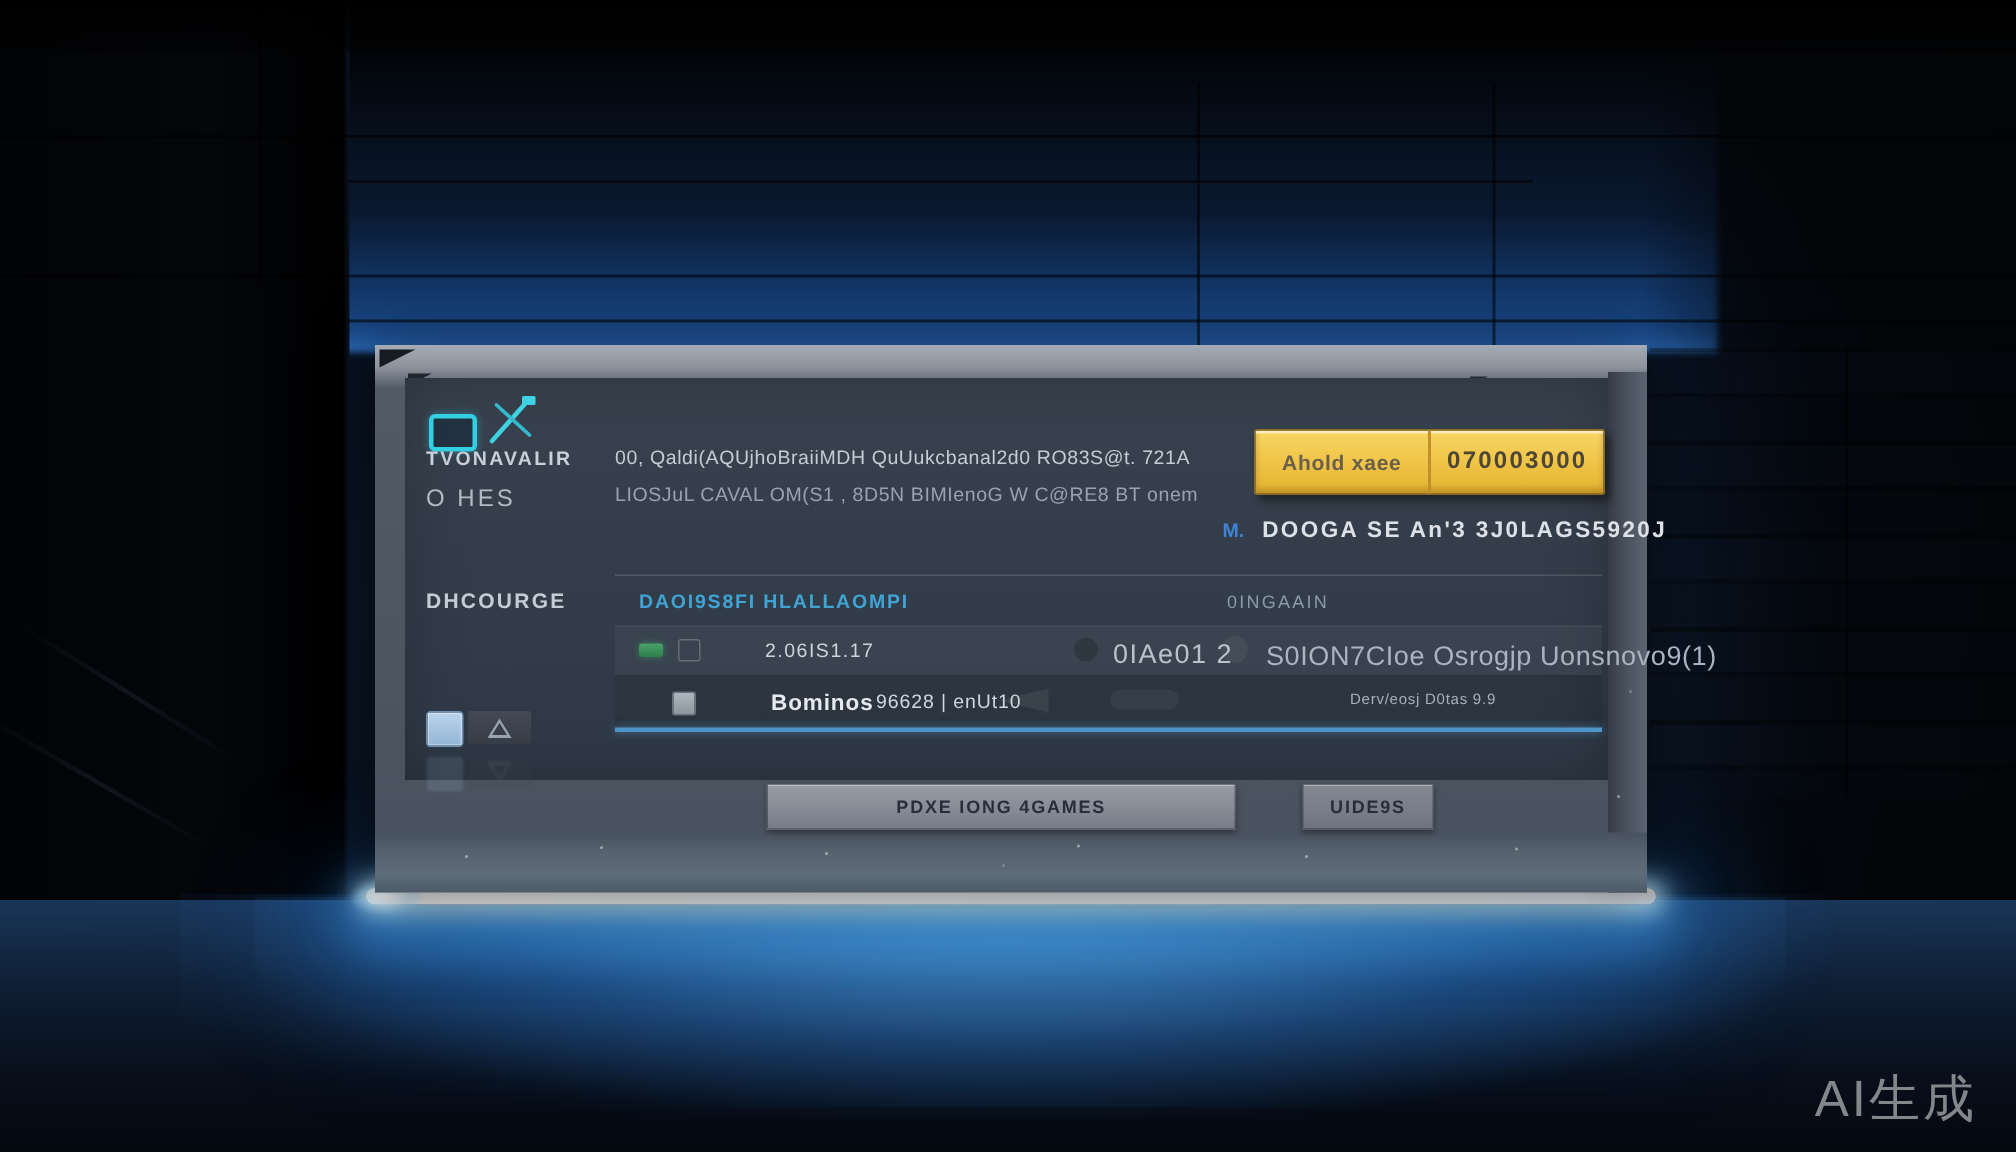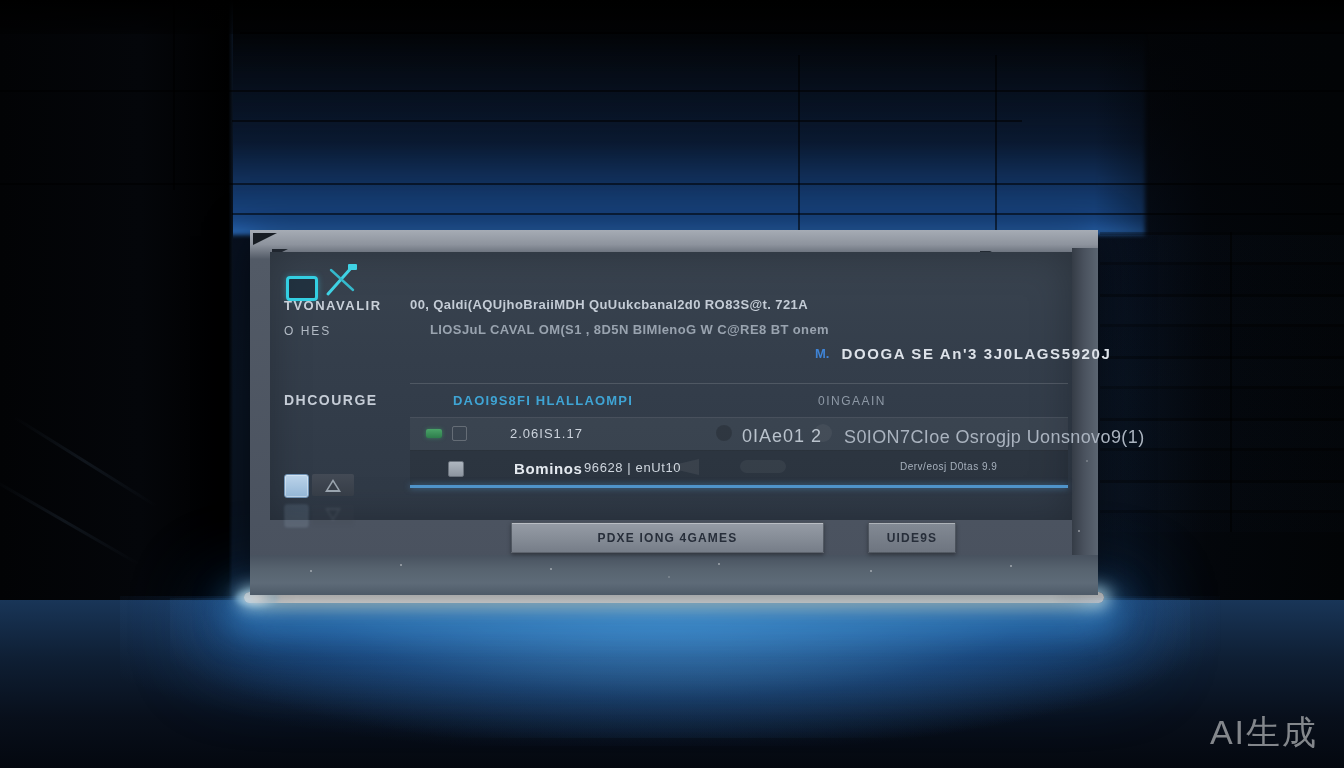--- a/index.html
+++ b/index.html
@@ -51,50 +51,50 @@
   .dust i{position:absolute;display:block;width:2px;height:2px;border-radius:50%;background:rgba(255,255,255,0.45);}
   .panel-inner{position:absolute;left:20px;top:22px;width:802px;height:268px;
     background:linear-gradient(180deg,#39434f 0%,#343e4b 40%,#2f3946 100%);
     box-shadow:inset 0 0 40px rgba(0,0,0,0.25);}
   
   .logo-tv{position:absolute;left:16px;top:24px;width:26px;height:19px;border:3px solid #33cfe2;border-radius:4px;
     background:rgba(20,40,55,0.6);box-shadow:0 0 6px rgba(60,200,230,0.4);}
   .logo-x{position:absolute;left:52px;top:10px;width:38px;height:36px;}
   .logo-title{position:absolute;left:14px;top:46px;font-size:13px;font-weight:bold;color:#c9d0d9;letter-spacing:1.5px;}
   .menu-item{position:absolute;left:14px;color:#b2bac4;letter-spacing:2px;cursor:default;}
-  .menu-1{top:72px;font-size:12px;}
+  .menu-1{top:72px;font-size:16px;}
   .menu-2{top:140px;font-size:14px;color:#c5ccd6;letter-spacing:1.5px;font-weight:700;}
   .icon-file{position:absolute;left:14px;top:222px;width:23px;height:22px;border-radius:3px;
     background:linear-gradient(180deg,#bcd4ea,#93b6d6);border:1px solid #6f92b4;
     box-shadow:inset 0 0 0 1px rgba(255,255,255,0.35);}
   .icon-warning{position:absolute;left:42px;top:222px;width:42px;height:22px;border-radius:2px;
     background:linear-gradient(180deg,#434a55,#363d47);display:flex;align-items:center;justify-content:center;}
   .tri{width:0;height:0;border-left:8px solid transparent;border-right:8px solid transparent;border-bottom:13px solid #9aa4ae;position:relative;}
   .tri:after{content:"";position:absolute;left:-5px;top:3px;border-left:5px solid transparent;border-right:5px solid transparent;border-bottom:8px solid #363d47;}
   .icon-reflect{opacity:.14;transform:scaleY(-1);filter:blur(1px);}
   .r-file{top:252px;}.r-warn{top:252px;}
   
-  .desc{position:absolute;left:140px;top:41px;width:440px;font-size:13px;line-height:24.5px;color:#c4ccd6;letter-spacing:0.4px;white-space:nowrap;font-weight:bold;}
-  .desc .l3{color:#99a3af;margin-left:20px;}
+  .desc{position:absolute;left:140px;top:41px;width:440px;font-size:13px;line-height:24.5px;color:#c4ccd6;letter-spacing:0.4px;white-space:nowrap;}
+  .desc .l3{color:#99a3af;}
   
   .price-btn{position:absolute;left:566px;top:34px;width:232px;height:42px;display:flex;cursor:pointer;
     background:linear-gradient(180deg,#f7d766 0%,#f0c64a 45%,#e5b331 100%);
     border:1px solid #8a6a1f;border-radius:2px;
     box-shadow:inset 0 2px 0 rgba(255,255,255,0.55),inset 0 -3px 4px rgba(140,95,20,0.45),3px 4px 6px rgba(0,0,0,0.45);}
   .price-btn .seg{flex:1;display:flex;align-items:center;justify-content:center;}
   .price-btn .seg1{border-right:2px solid #c2912b;font-size:14px;color:#6a604a;font-weight:600;letter-spacing:0.5px;}
   .price-btn .seg2{font-size:16px;color:#4e4634;font-weight:600;letter-spacing:1.5px;}
   
   .code-line{position:absolute;left:545px;top:90px;width:253px;height:22px;display:flex;align-items:center;}
   .m-badge{font-size:13px;font-weight:bold;color:#3f84d6;margin-right:12px;letter-spacing:0;}
   .code-text{font-size:15px;color:#dde2e9;letter-spacing:1.6px;font-weight:600;white-space:nowrap;}
   
   .table{position:absolute;left:140px;top:131px;width:658px;height:107px;border-top:1px solid rgba(255,255,255,0.14);}
   .thead{position:absolute;left:0;top:0;width:658px;height:33px;border-bottom:1px solid rgba(255,255,255,0.07);}
-  .th-left{position:absolute;left:16px;top:9px;font-size:13px;color:#3fa4d4;letter-spacing:1.2px;font-weight:600;margin-left:27px;}
+  .th-left{position:absolute;left:16px;top:9px;font-size:13px;color:#3fa4d4;letter-spacing:1.2px;font-weight:600;}
   .th-right{position:absolute;left:408px;top:10px;font-size:12px;color:#8e99a6;letter-spacing:1.5px;}
   .trow{position:absolute;left:0;width:658px;cursor:pointer;}
   .row1{top:33px;height:33px;background:rgba(255,255,255,0.045);border-bottom:1px solid rgba(0,0,0,0.25);}
   .row2{top:67px;height:34px;background:rgba(0,0,0,0.10);}
   .tbl-bottom{position:absolute;left:0;top:101px;width:658px;height:3px;background:#4f93c9;
     box-shadow:0 0 6px rgba(90,160,220,0.6);}
   .led{position:absolute;left:16px;top:12px;width:16px;height:9px;border-radius:2px;
     background:linear-gradient(180deg,#4aa468,#2e7d4c);box-shadow:0 0 4px rgba(60,180,110,0.5);cursor:pointer;}
   .cbox-outline{position:absolute;left:42px;top:9px;width:13px;height:13px;border:1px solid rgba(255,255,255,0.22);border-radius:2px;cursor:pointer;}
   .cbox-filled{position:absolute;left:38px;top:10px;width:14px;height:14px;border-radius:2px;cursor:pointer;
@@ -190,20 +190,24 @@
       <div class="icon-file icon-reflect r-file"></div>
       <div class="icon-warning icon-reflect r-warn">
           <span class="tri"></span>
         </div>
 
       <div class="desc">
         <div class="l1">00, Qaldi(AQUjhoBraiiMDH QuUukcbanal2d0 RO83S@t. 721A</div>
         <div class="l3">LIOSJuL CAVAL OM(S1 , 8D5N BIMIenoG W C@RE8 BT onem</div>
       </div>
 
+      <div class="price-btn">
+        <div class="seg seg1">Ahold xaee</div>
+        <div class="seg seg2">070003000</div>
+      </div>
 
       <div class="code-line">
         <span class="m-badge">M.</span>
         <span class="code-text">DOOGA SE An'3 3J0LAGS5920J</span>
       </div>
 
       <div class="table">
         <div class="thead">
           <span class="th-left">DAOI9S8FI HLALLAOMPI</span>
           <span class="th-right">0INGAAIN</span>

